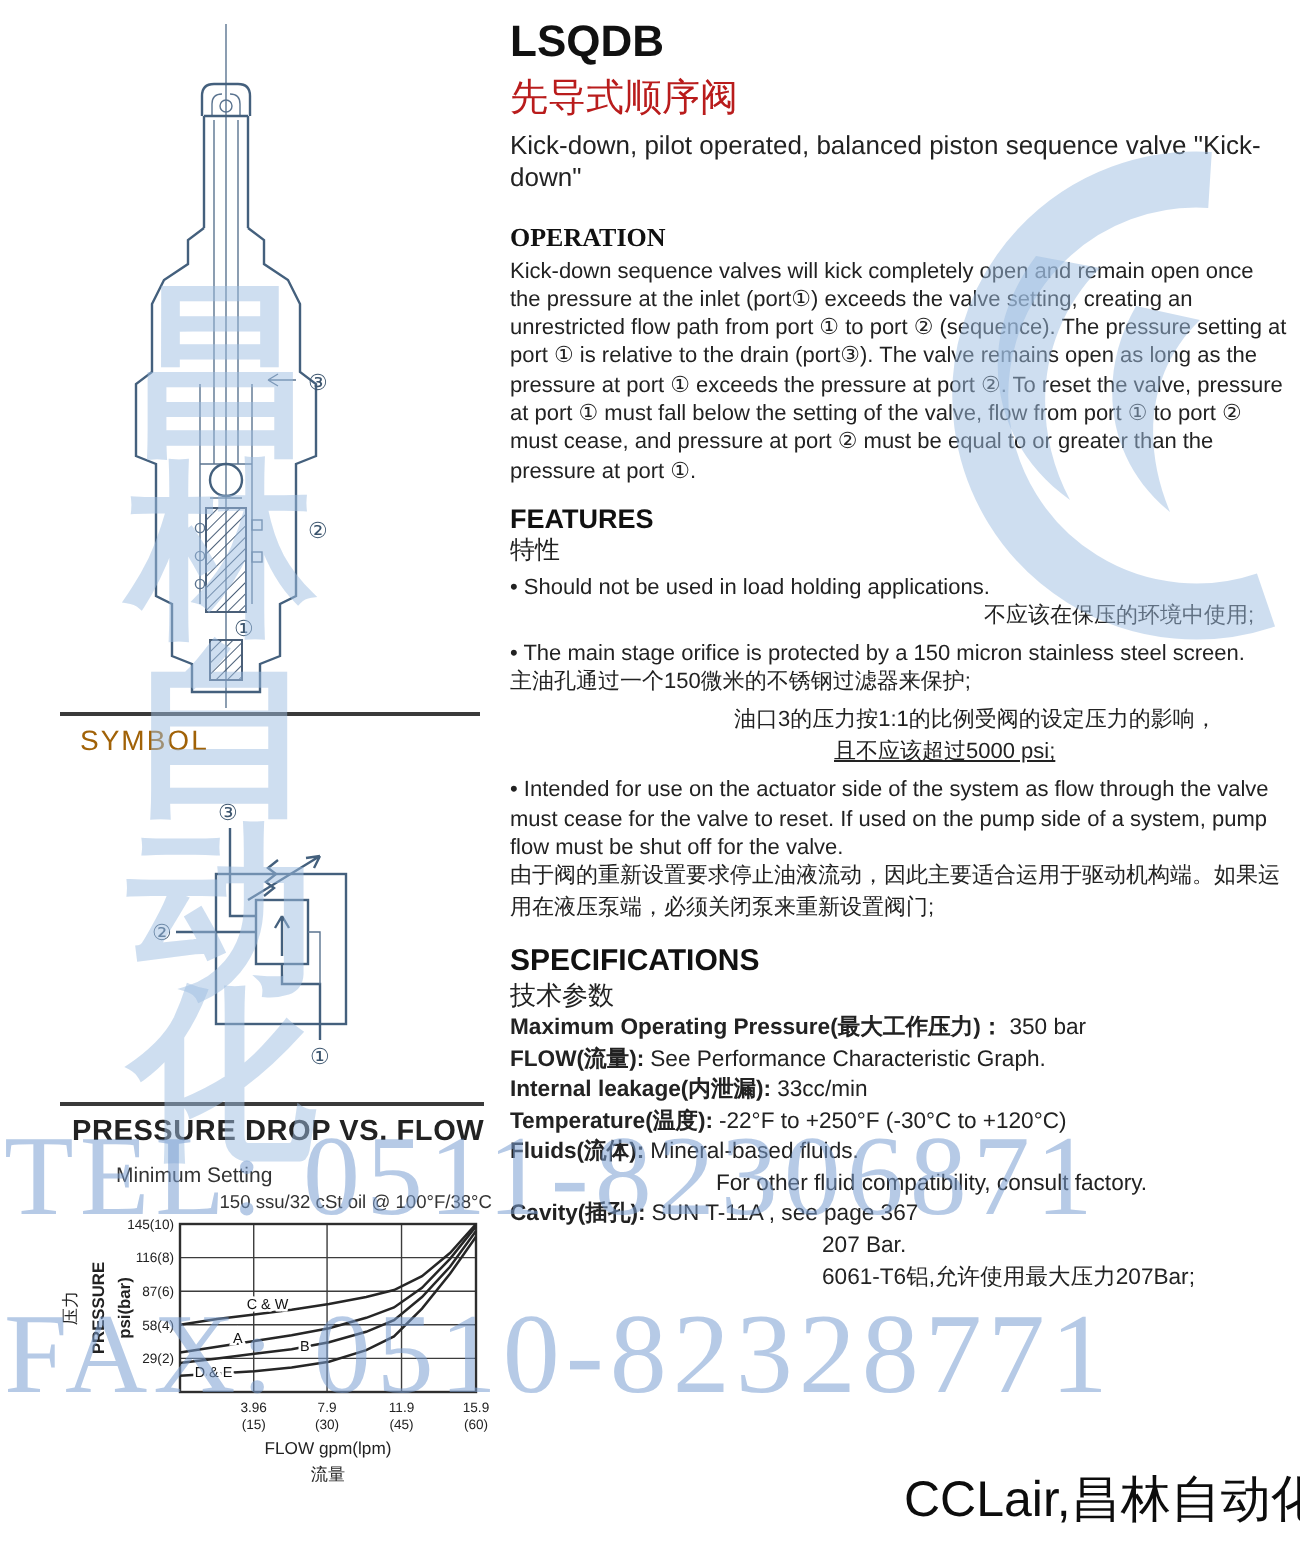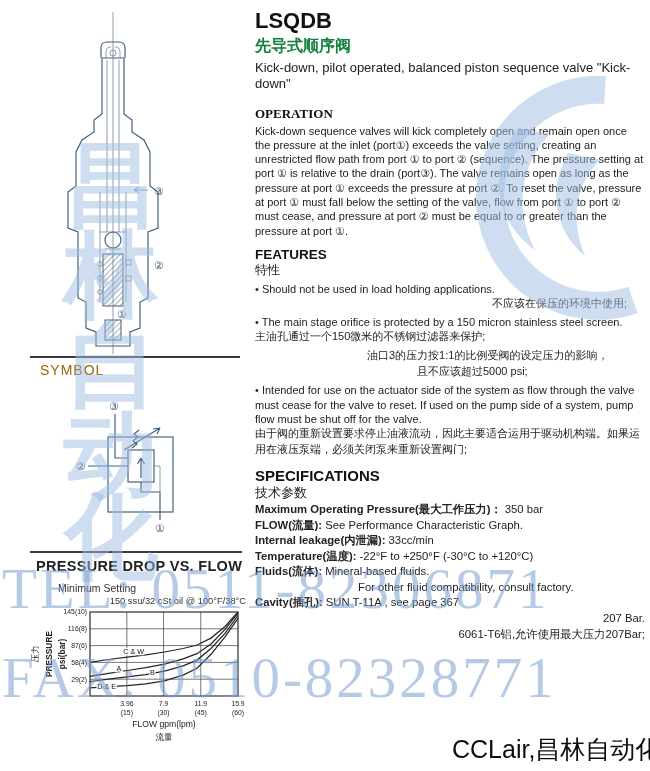--- a/index.html
+++ b/index.html
@@ -23,41 +23,41 @@
   .curve-label{font-size:7.2px;fill:#111;text-anchor:middle;paint-order:stroke;stroke:#ffffff;stroke-width:2.6;}
   .axis-label{font-size:8.6px;fill:#222;text-anchor:middle;}
   .axis-label-zh{font-size:8.6px;fill:#222;text-anchor:middle;}
   .axis-label-y{font-size:8.4px;font-weight:bold;fill:#222;text-anchor:middle;}
   .lineart{stroke:#44607d;stroke-width:1.2;fill:none;}
   .lineart-thin{stroke:#5b7490;stroke-width:.7;fill:none;}
   .port-label{font-size:11px;fill:#3c556e;}
   
   .right-col{position:absolute;left:255px;top:8px;width:390px;}
   .title{font-size:22px;font-weight:bold;color:#111;}
-  .title-zh{font-size:16px;margin-top:2px;color:#15803d;font-weight:bold;}
+  .title-zh{font-size:19px;margin-top:2px;color:#b91c1c;}
   .subtitle{font-size:13px;line-height:1.25;margin-top:3px;color:#222;}
   .h-op{font-size:13px;font-weight:bold;margin-top:13px;color:#111;font-family:Liberation Serif, serif;}
   .body-en{font-size:11px;line-height:1.3;margin-top:2px;color:#222;}
   .body-zh{font-size:11px;line-height:1.5;margin-top:3px;color:#222;}
   .h-feat{font-size:13.5px;font-weight:bold;margin-top:9px;color:#111;}
   .h-feat-zh{font-size:12.5px;margin-top:0;color:#222;}
   .feat-item{font-size:11px;line-height:1.3;margin-top:3px;color:#222;}
   .zh{line-height:1.45;}
   .zh-right{text-align:right;padding-right:18px;}
   .zh-left{}
   .zh-indent1{padding-left:112px;}
-  .zh-indent2{padding-left:162px;}
+  .zh-indent2{padding-left:162px;text-decoration:underline;}
   .h-spec{font-size:15px;font-weight:bold;margin-top:9px;color:#111;}
   .h-spec-zh{font-size:13px;margin-top:0;color:#222;}
   .spec-row{font-size:11.3px;line-height:1.38;color:#222;}
   .spec-key{font-weight:bold;}
   .spec-val{margin-left:3px;}
   .cont{font-size:11.3px;line-height:1.38;color:#222;}
   .ind-a{padding-left:103px;}
-  .ind-b{padding-left:156px;text-align:right;}
+  .ind-b{padding-left:156px;}
   
   .wm-layer{position:absolute;inset:0;pointer-events:none;z-index:40;}
   .wm-char{position:absolute;left:56px;width:110px;text-align:center;font-size:94px;font-weight:bold;
            color:rgba(158,190,226,0.5);line-height:1;}
   .wm-tel{position:absolute;left:2px;top:556px;width:648px;font-family:"Liberation Serif",serif;
           font-size:57px;color:rgba(122,158,210,0.55);white-space:nowrap;letter-spacing:3px;}
   .wm-fax{position:absolute;left:2px;top:645px;width:648px;font-family:"Liberation Serif",serif;
           font-size:57px;color:rgba(122,158,210,0.55);white-space:nowrap;letter-spacing:3px;}
   .wm-bottom{position:absolute;left:452px;top:733px;font-size:25px;color:#0d0d0d;z-index:45;white-space:nowrap;}
 </style>

